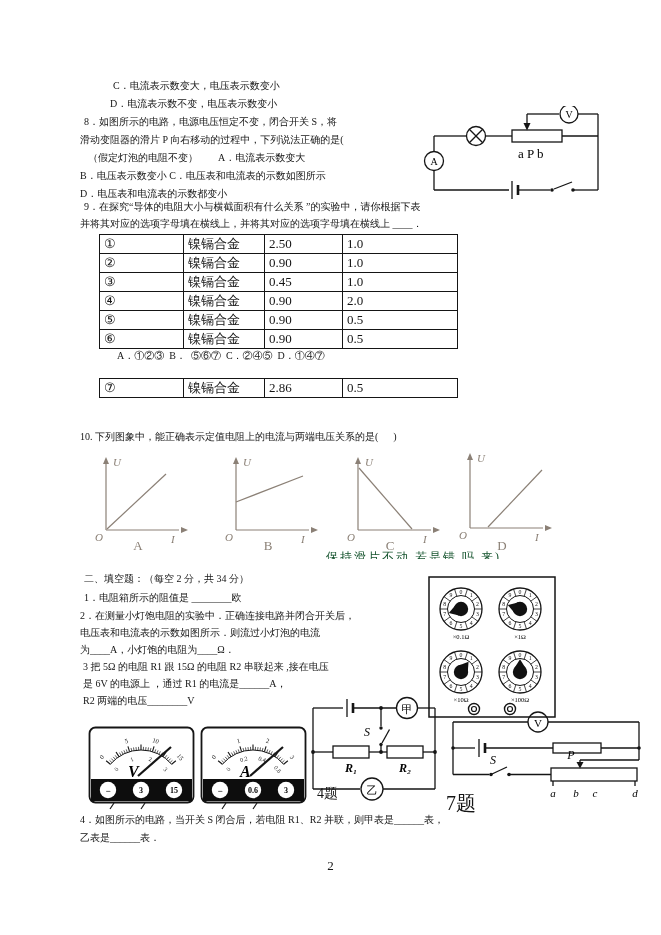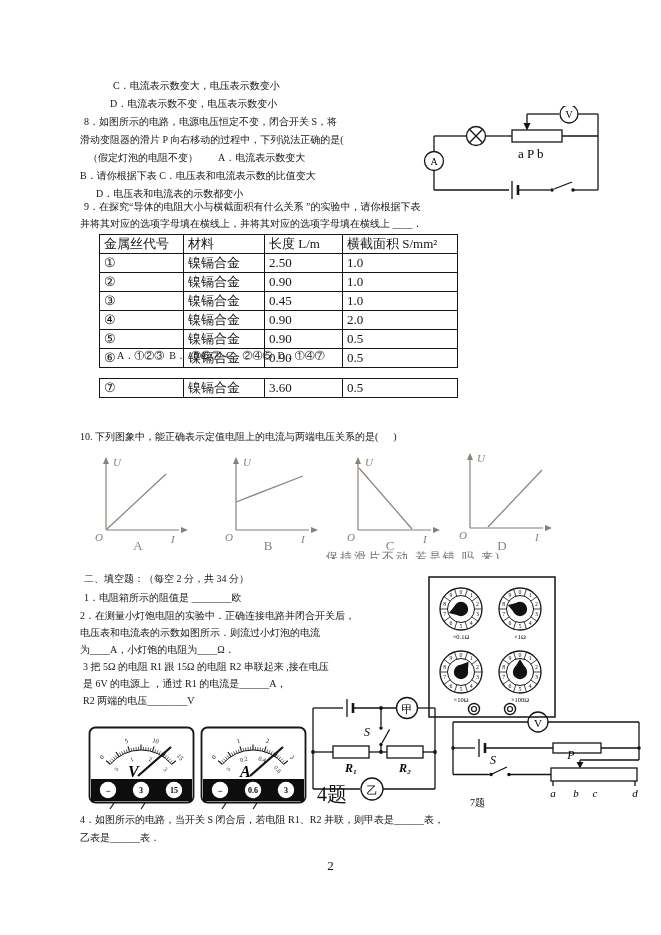--- a/index.html
+++ b/index.html
@@ -8,35 +8,35 @@
     font-family:"Liberation Serif","DejaVu Serif",serif;color:#151515;
     overflow:hidden;
   }
   .t{position:absolute;font-size:10px;line-height:16px;white-space:pre;}
   table.qtable{position:absolute;border-collapse:collapse;table-layout:fixed;}
   table.qtable td{border:1.4px solid #151515;font-size:13px;height:16px;padding:0 0 0 4px;white-space:nowrap;overflow:hidden;}
   svg{position:absolute;}
   svg text{font-family:"Liberation Serif","DejaVu Serif",serif;}
   .faint{
     position:absolute;left:326px;top:549px;width:238px;height:10px;overflow:hidden;
-    color:#737373;font-size:12px;letter-spacing:2px;white-space:pre;
+    color:#14532d;font-size:12px;letter-spacing:2px;white-space:pre;
   }
   .pageno{position:absolute;left:0;right:0;top:858px;text-align:center;font-size:13px;}
 </style>
 </head>
 <body>
 
 <div class="t" style="left:113px;top:78px">C．电流表示数变大，电压表示数变小</div>
 <div class="t" style="left:110px;top:96px">D．电流表示数不变，电压表示数变小</div>
 
 <div class="t" style="left:84px;top:114px">8．如图所示的电路，电源电压恒定不变，闭合开关 S，将</div>
 <div class="t" style="left:80px;top:132px">滑动变阻器的滑片 P 向右移动的过程中，下列说法正确的是(</div>
 <div class="t" style="left:88px;top:150px">（假定灯泡的电阻不变）　　A．电流表示数变大</div>
-<div class="t" style="left:80px;top:168px">B．请你根据下表 C．电压表和电流表示数的比值变大</div>
-<div class="t" style="left:96px;top:186px">D．电压表和电流表的示数都变小</div>
+<div class="t" style="left:80px;top:168px">B．电压表示数变小 C．电压表和电流表的示数如图所示</div>
+<div class="t" style="left:80px;top:186px">D．电压表和电流表的示数都变小</div>
 
 <svg style="left:420px;top:106px" width="190" height="96" viewBox="0 0 190 96">
   <g stroke="#151515" stroke-width="1.3" fill="none">
     <line x1="14" y1="30" x2="46" y2="30"></line>
     <circle cx="56" cy="30" r="9.5"></circle>
     <line x1="49.3" y1="23.3" x2="62.7" y2="36.7"></line>
     <line x1="62.7" y1="23.3" x2="49.3" y2="36.7"></line>
     <line x1="65.5" y1="30" x2="92" y2="30"></line>
     <rect x="92" y="24" width="50" height="12"></rect>
     <line x1="142" y1="30" x2="178" y2="30"></line>
@@ -67,26 +67,20 @@
 <div class="t" style="left:80px;top:216px">并将其对应的选项字母填在横线上，并将其对应的选项字母填在横线上 ____．</div>
 
 <table class="qtable" style="left:99px;top:234px;width:358px">
   <colgroup>
       <col style="width:84px">
       <col style="width:81px">
       <col style="width:78px">
       <col style="width:115px">
     </colgroup>
   <tbody>
-      <tr>
-    <td>金属丝代号</td>
-    <td>材料</td>
-    <td>长度 L/m</td>
-    <td>横截面积 S/mm²</td>
-  </tr>
   <tr>
         <td>①</td>
         <td>镍镉合金</td>
         <td>2.50</td>
         <td>1.0</td>
       </tr>
   <tr>
         <td>②</td>
         <td>镍镉合金</td>
         <td>0.90</td>
@@ -125,21 +119,21 @@
   <colgroup>
       <col style="width:84px">
       <col style="width:81px">
       <col style="width:78px">
       <col style="width:115px">
     </colgroup>
   <tbody>
       <tr>
         <td>⑦</td>
         <td>镍镉合金</td>
-        <td>3.60</td>
+        <td>2.86</td>
         <td>0.5</td>
       </tr>
 </tbody>
   </table>
 
 <div class="t" style="left:80px;top:429px">10. 下列图象中，能正确表示定值电阻上的电流与两端电压关系的是(      )</div>
 
 <svg style="left:86px;top:450px" width="112" height="102" viewBox="0 0 112 102">
   <g stroke="#8b8076" stroke-width="1.2" fill="none">
     <line x1="20" y1="80" x2="20" y2="12"></line>
@@ -349,21 +343,21 @@
   <circle cx="78" cy="16" r="1.9" fill="#151515"></circle>
   <circle cx="78" cy="60" r="1.9" fill="#151515"></circle>
   <circle cx="10" cy="60" r="1.9" fill="#151515"></circle>
   <circle cx="132" cy="60" r="1.9" fill="#151515"></circle>
   <text x="64" y="44" font-size="12" font-style="italic" text-anchor="middle">S</text>
   <text x="48" y="80" font-size="12" font-style="italic" font-weight="bold" text-anchor="middle">R₁</text>
   <text x="102" y="80" font-size="12" font-style="italic" font-weight="bold" text-anchor="middle">R₂</text>
   <text x="104" y="20.5" font-size="11" text-anchor="middle">甲</text>
   <text x="69" y="101.5" font-size="11" text-anchor="middle">乙</text>
 </svg>
-<div class="t" style="left:317px;top:786px;font-size:20px">4题</div>
+<div class="t" style="left:317px;top:786px;font-size:14px">4题</div>
 
 <svg style="left:443px;top:700px" width="212" height="110" viewBox="0 0 212 110">
   <g stroke="#151515" stroke-width="1.3" fill="none">
     <line x1="10" y1="22" x2="85" y2="22"></line>
     <circle cx="95" cy="22" r="10"></circle>
     <line x1="105" y1="22" x2="196" y2="22"></line>
     <line x1="196" y1="22" x2="196" y2="48"></line>
     <line x1="10" y1="22" x2="10" y2="74.5"></line>
     <line x1="10" y1="48" x2="32" y2="48"></line>
     <line x1="36" y1="39" x2="36" y2="57"></line>
@@ -387,21 +381,21 @@
   <circle cx="10" cy="48" r="1.8" fill="#151515"></circle>
   <circle cx="196" cy="48" r="1.8" fill="#151515"></circle>
   <text x="95" y="26.5" font-size="11" text-anchor="middle">V</text>
   <text x="50" y="64" font-size="12" font-style="italic" text-anchor="middle">S</text>
   <text x="128" y="59" font-size="12" font-style="italic" text-anchor="middle">P</text>
   <text x="110" y="97" font-size="11" font-style="italic" text-anchor="middle">a</text>
   <text x="133" y="97" font-size="11" font-style="italic" text-anchor="middle">b</text>
   <text x="152" y="97" font-size="11" font-style="italic" text-anchor="middle">c</text>
   <text x="192" y="97" font-size="11" font-style="italic" text-anchor="middle">d</text>
 </svg>
-<div class="t" style="left:470px;top:795px;font-size:10px">7题</div>
+<div class="t" style="left:446px;top:795px;font-size:20px">7题</div>
 
 <svg style="left:88px;top:726px" width="107" height="84" viewBox="0 0 107 84">
   <rect x="1.5" y="1.5" width="104" height="75" rx="6" fill="#fff" stroke="#151515" stroke-width="1.8"></rect>
   <g>
       <path d="M22.35822227524088,38.288495612538426 A40,40 0 0 1 83.64177772475912,38.288495612538426" fill="none" stroke="#151515" stroke-width="1"></path>
       <line x1="22.35822227524088" y1="38.288495612538426" x2="18.144977838086497" y2="34.75316375926246" stroke="#151515" stroke-width="1.1"></line>
       <line x1="23.905054337078056" y1="36.55033448525066" x2="21.5774586840443" y2="34.3543612440707" stroke="#151515" stroke-width="0.7"></line>
       <line x1="25.550334485250655" y1="34.90505433707805" x2="23.354361244070706" y2="32.57745868404429" stroke="#151515" stroke-width="0.7"></line>
       <line x1="27.28849561253843" y1="33.35822227524088" x2="25.2315752615415" y2="30.906880057260146" stroke="#151515" stroke-width="0.7"></line>
       <line x1="29.113656331888553" y1="31.915072289798246" x2="27.202748838439636" y2="29.348278072982104" stroke="#151515" stroke-width="0.7"></line>

